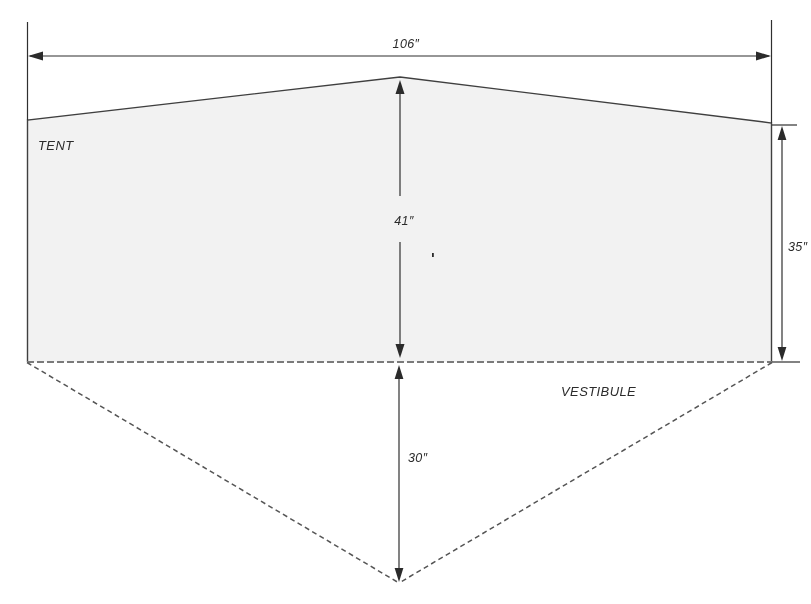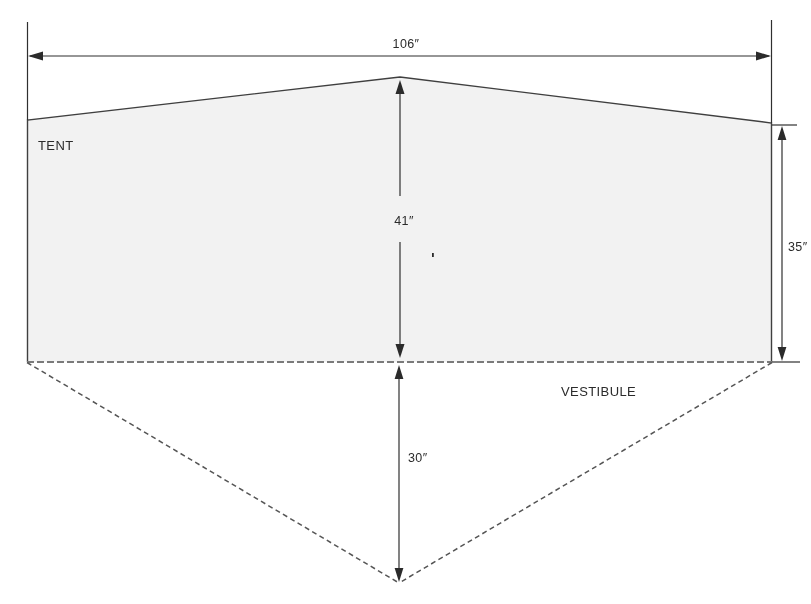--- a/index.html
+++ b/index.html
@@ -9,20 +9,21 @@
     width: 811px;
     height: 604px;
     overflow: hidden;
     font-family: "Liberation Sans", sans-serif;
   }
   .stage {
     position: relative;
     width: 800px;
     height: 604px;
     background: #ffffff;
+    font-style: italic;
   }
   svg text {
     font-family: "Liberation Sans", sans-serif;
     font-size: 13px;
     letter-spacing: 0.4px;
     fill: #2b2b2b;
   }
   svg .dim-text {
     font-size: 12.5px;
   }

